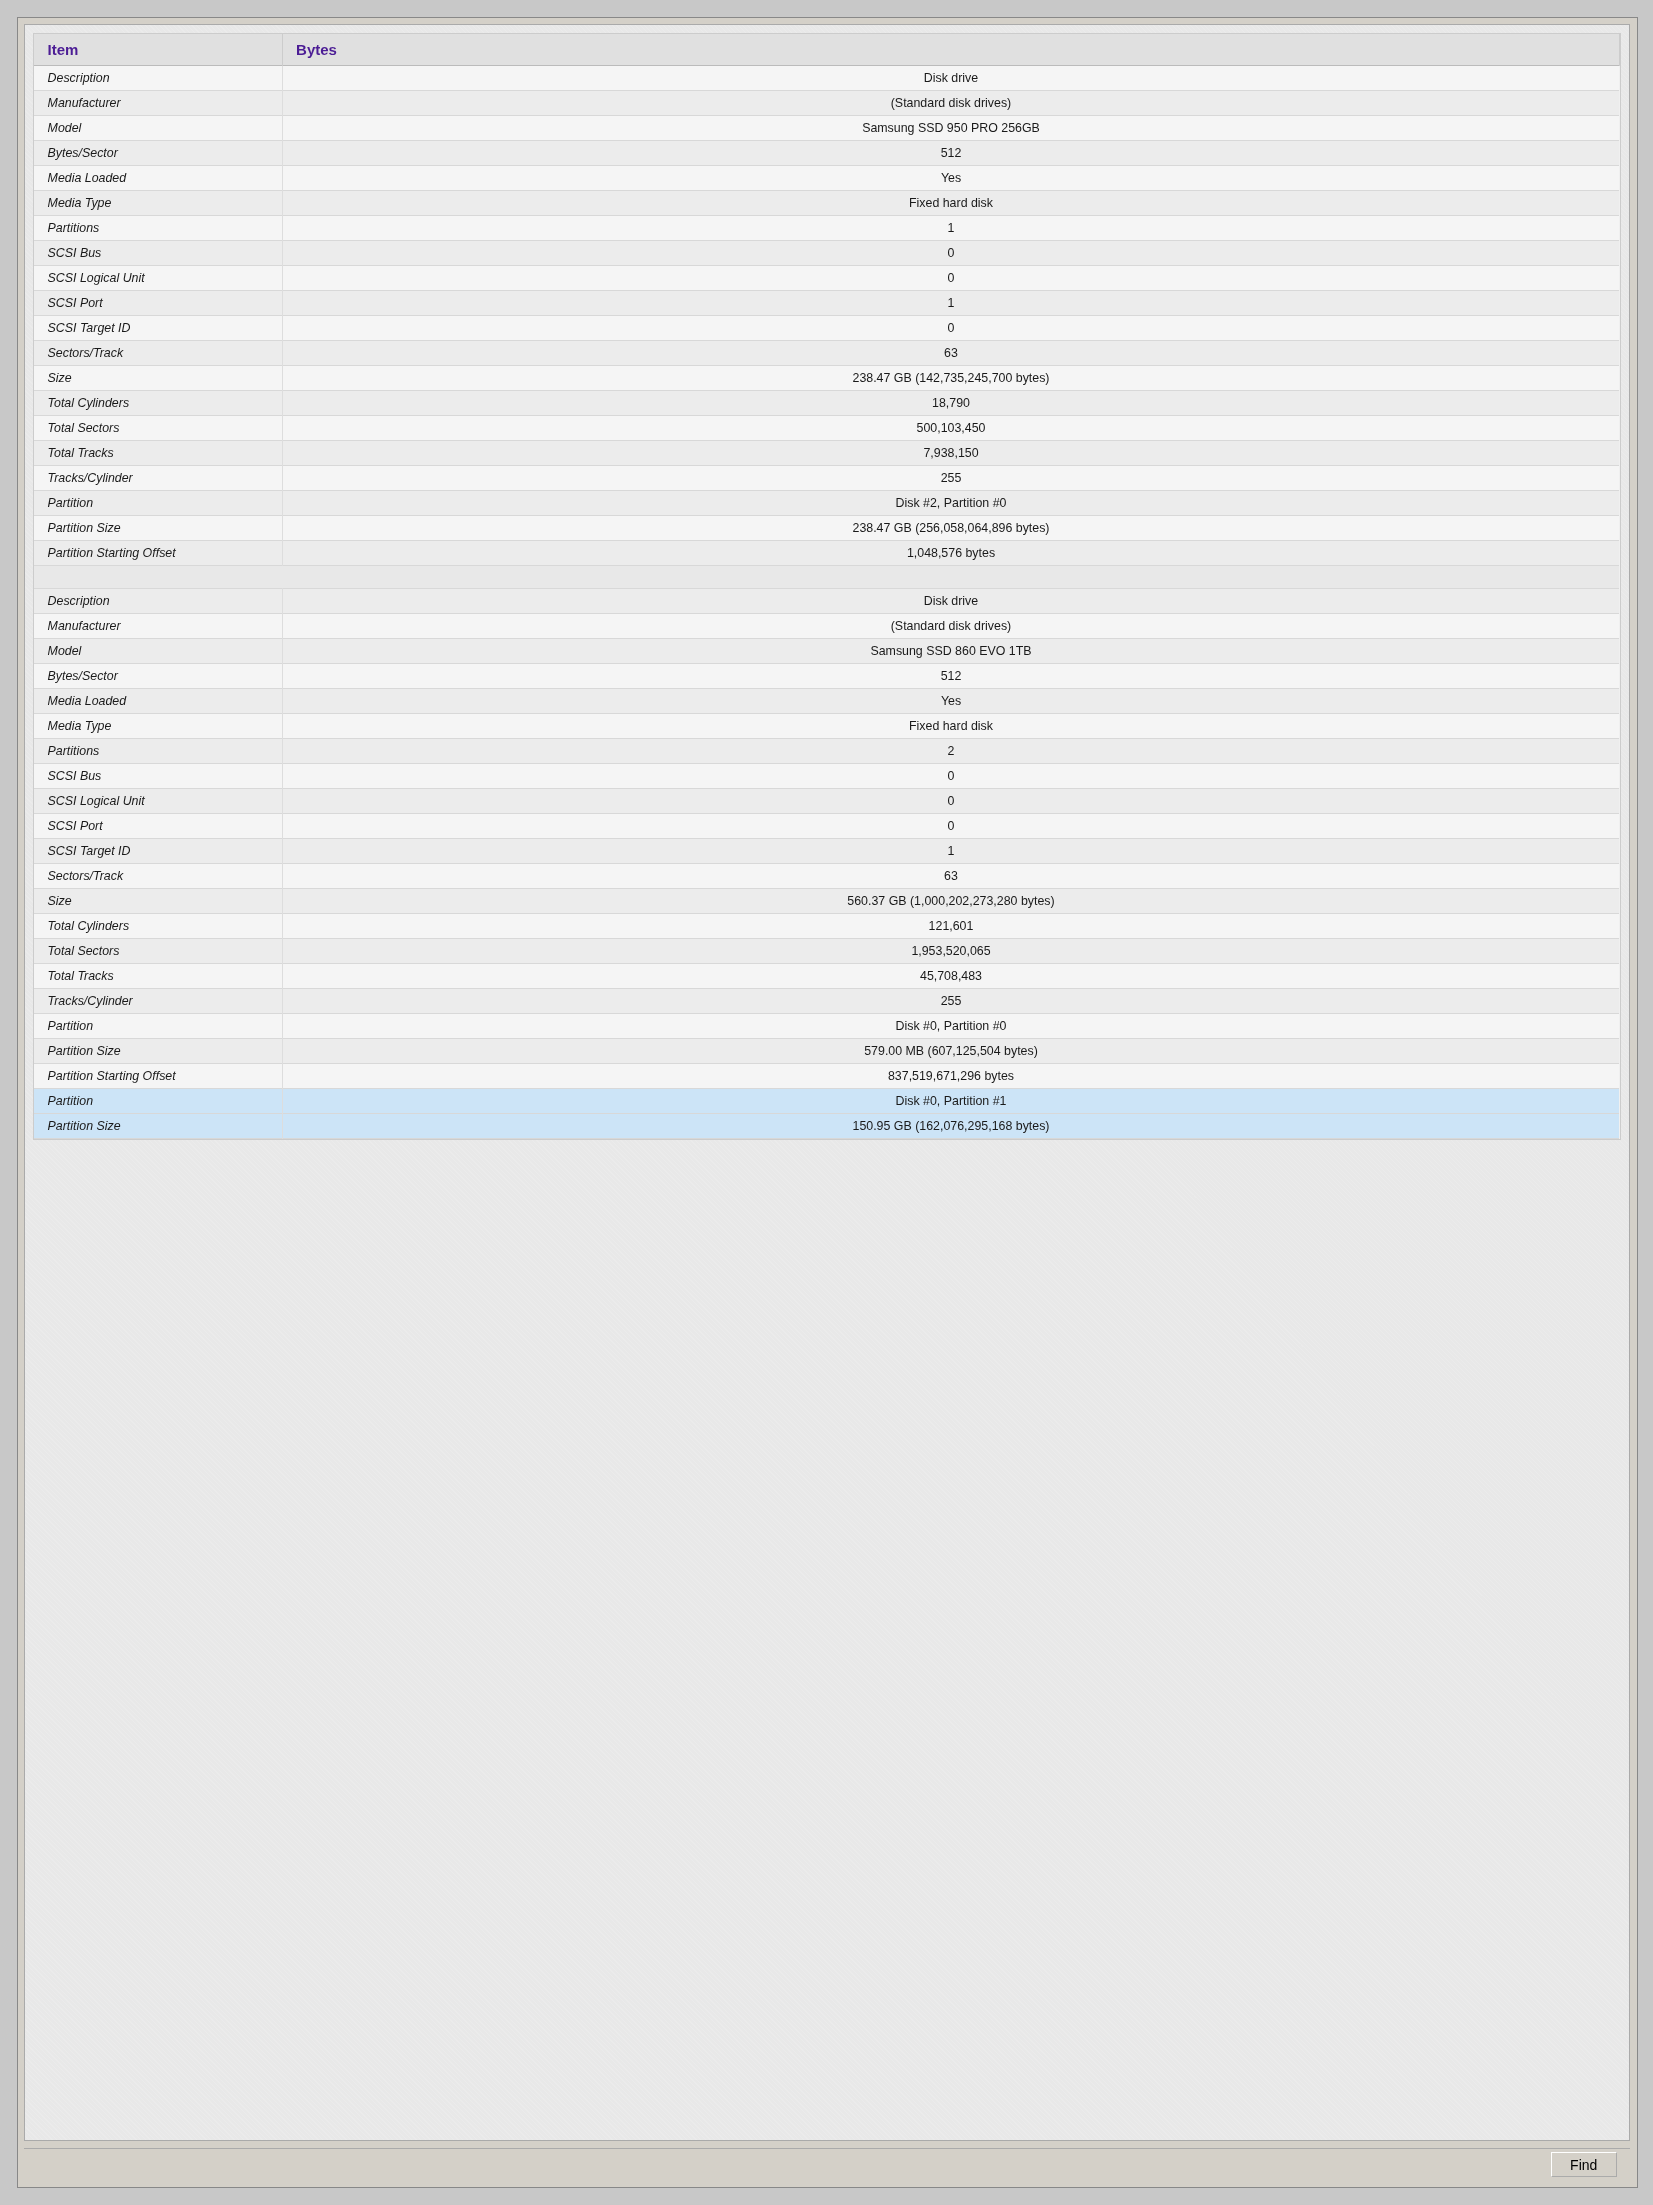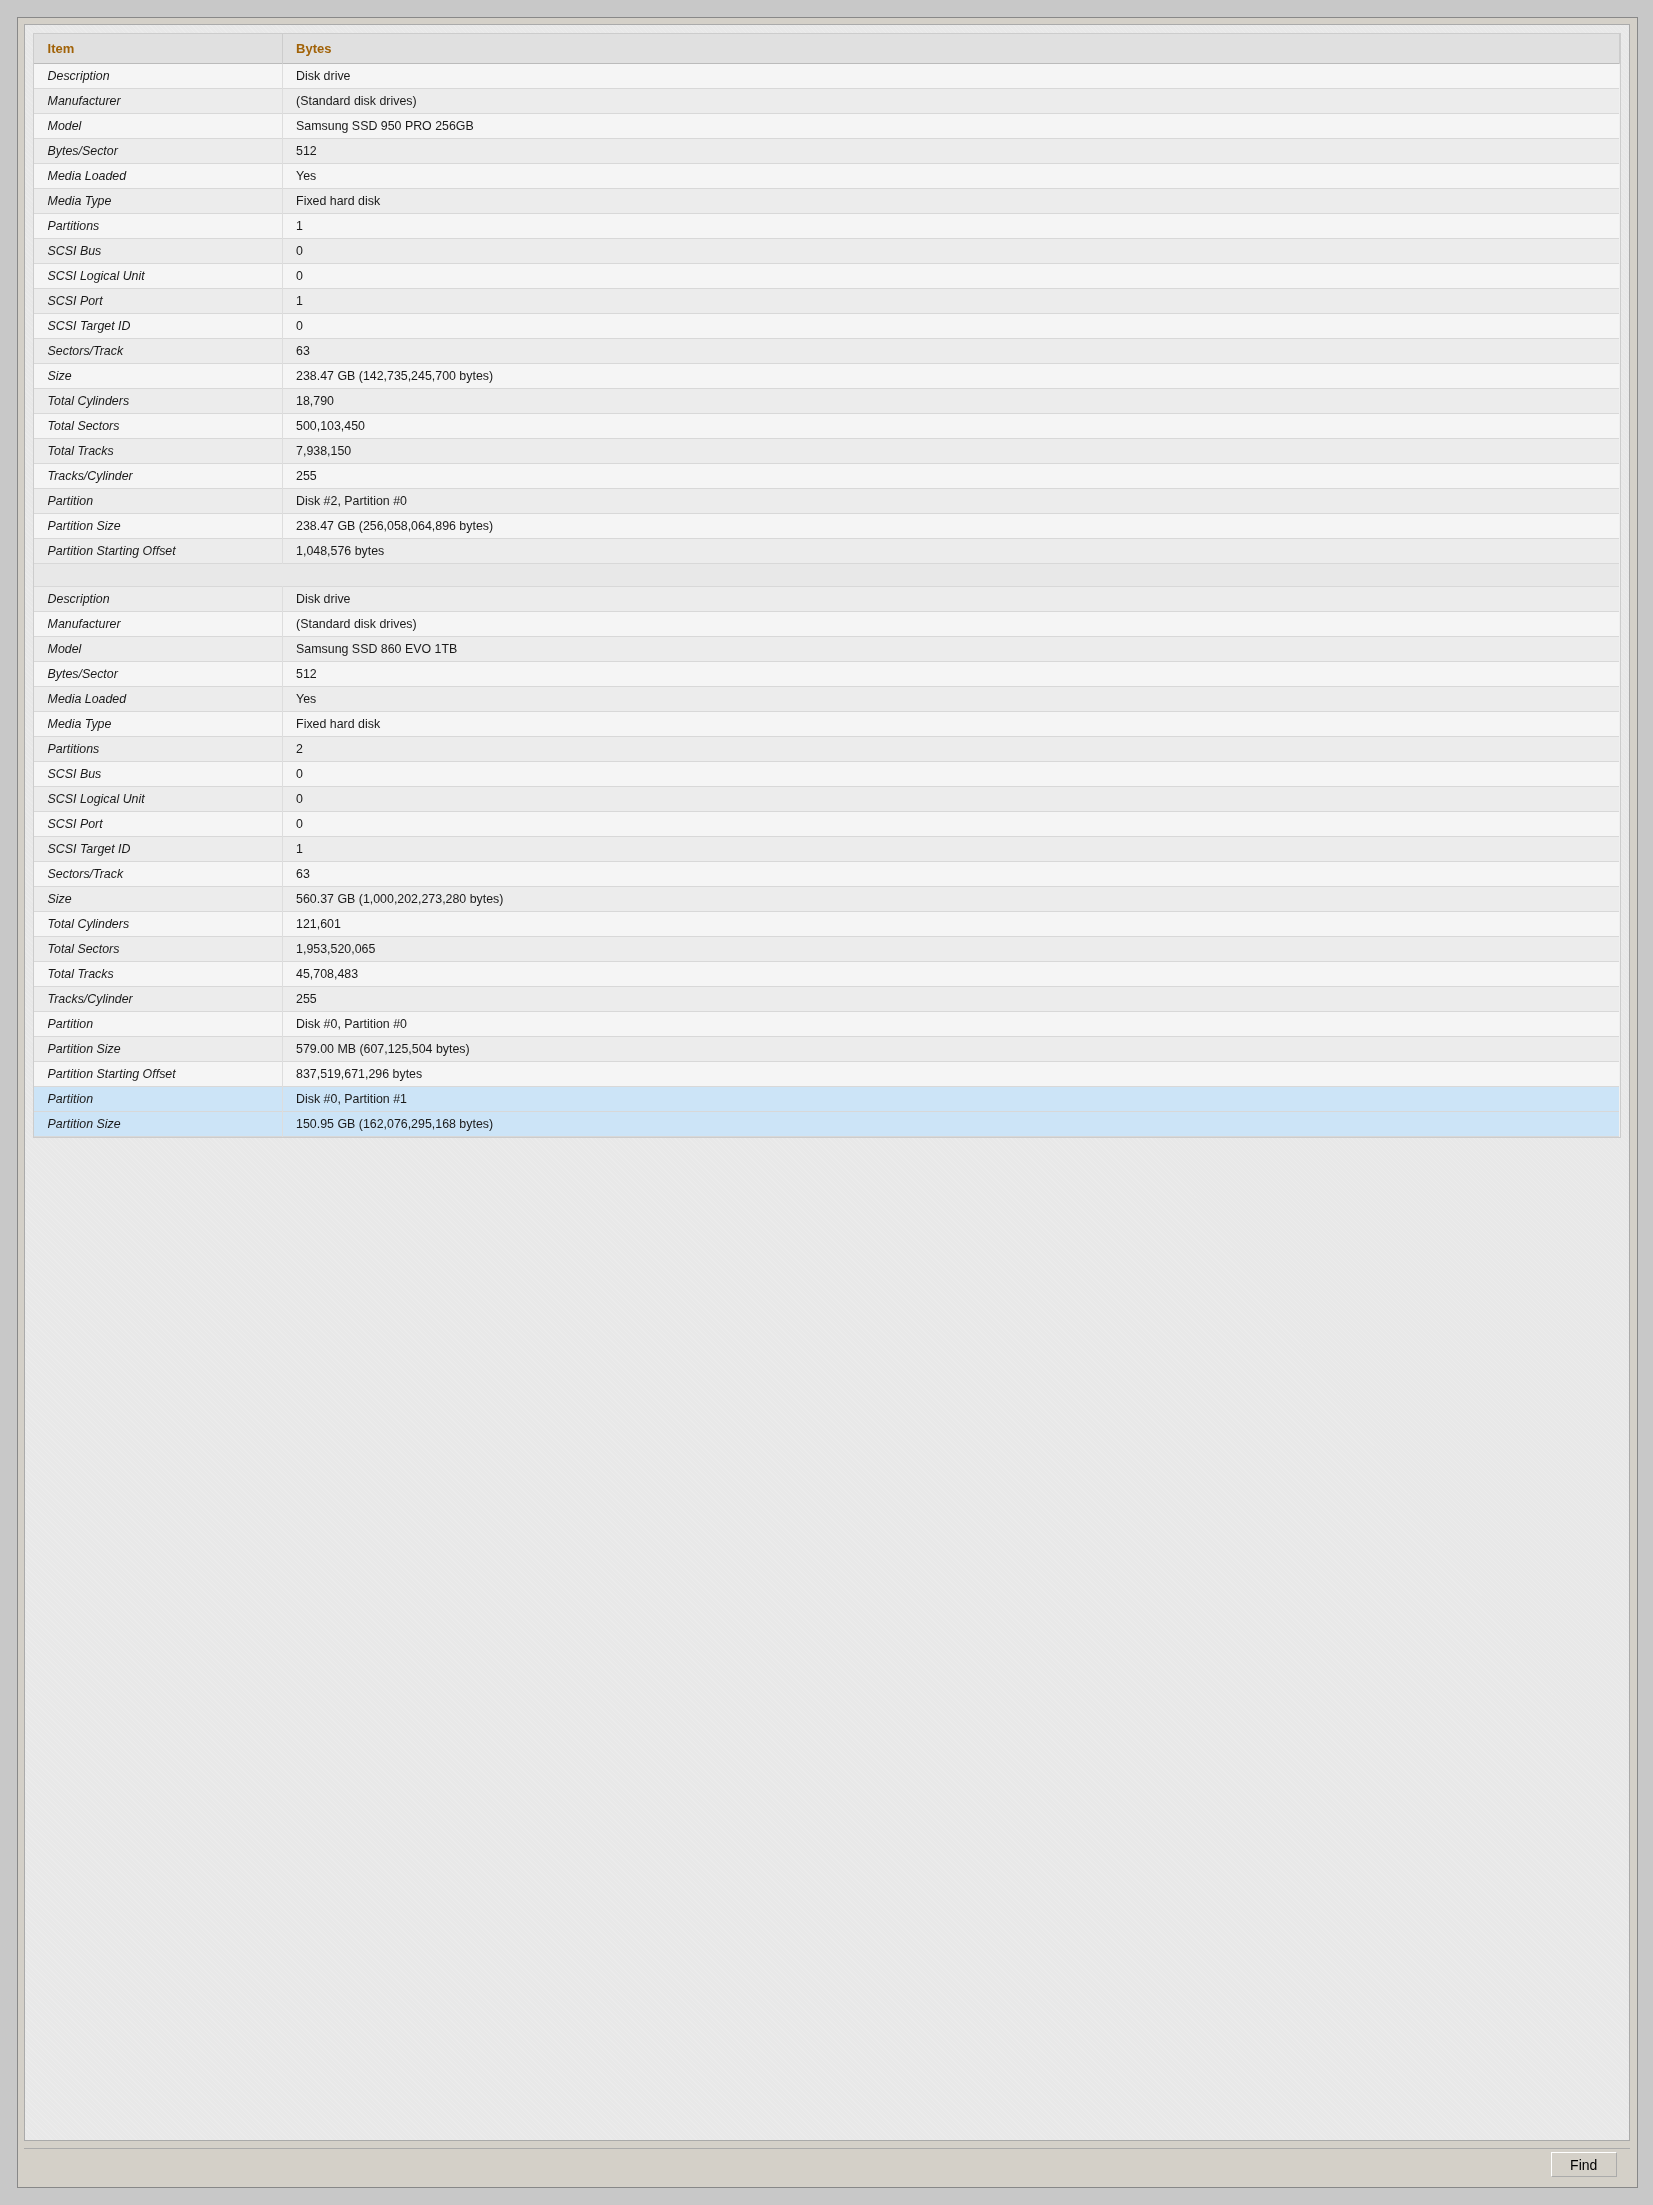--- a/index.html
+++ b/index.html
@@ -53,22 +53,22 @@
 
     thead tr {
       background-color: #e0e0e0;
       border-bottom: 1.7px solid #bbb;
     }
 
     thead th {
       text-align: left;
       padding: 6.6px 13.2px;
       font-weight: bold;
-      font-size: 13px;
-      color: #a16207;
+      font-size: 15px;
+      color: #4c1d95;
       border-right: 0.8px solid #ccc;
     }
 
     tbody tr {
       border-bottom: 0.8px solid #d8d8d8;
     }
 
     tbody tr:nth-child(even) {
       background-color: #ececec;
     }
@@ -95,20 +95,21 @@
     }
 
     td:first-child {
       width: 248px;
       min-width: 232px;
       font-style: italic;
     }
 
     td:last-child {
       border-right: none;
+      text-align: center;
     }
 
     .bottom-bar {
       background-color: #d4d0c8;
       height: 33px;
       display: flex;
       align-items: center;
       justify-content: flex-end;
       padding: 0 13.2px;
       border-top: 1.7px solid #aaa;

